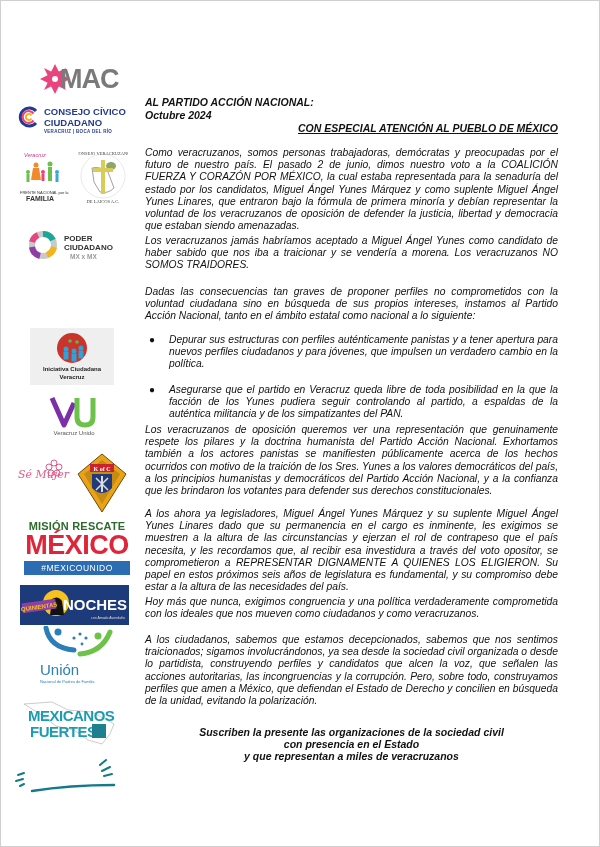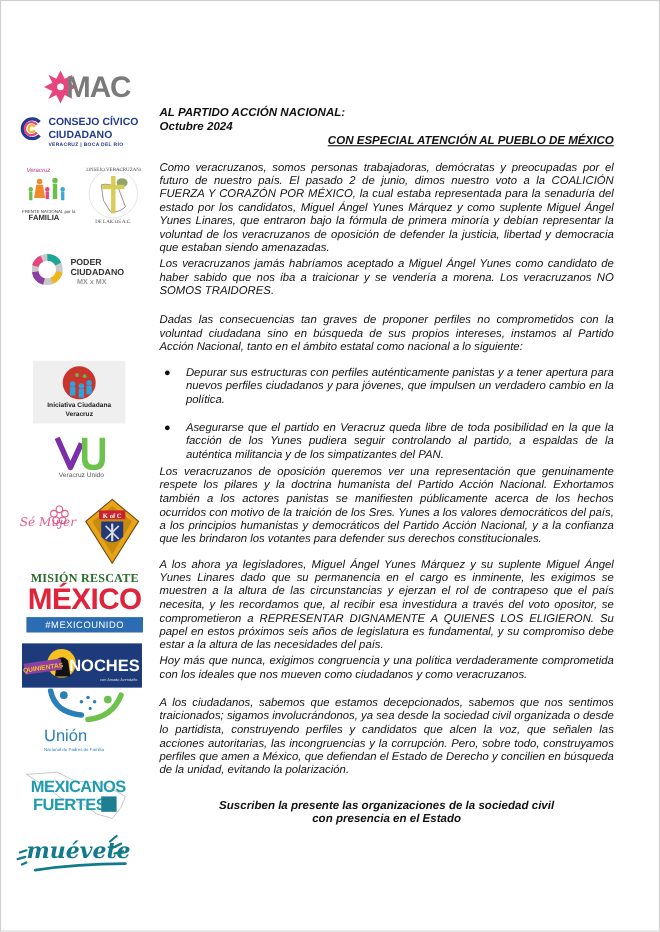--- a/index.html
+++ b/index.html
@@ -52,21 +52,21 @@
   .vu { left:44px; top:395px; width:60px; height:46px; }
   .vu .t { position:absolute; left:0; top:0; width:60px; text-align:center; font-size:6px; color:#555; top:35px; }
 
   
   .semujer { left:16px; top:458px; width:50px; height:30px; }
   .semujer .t { position:absolute; left:2px; top:10px; font-family:"DejaVu Serif", serif; font-style:italic; font-size:11px; color:#e05a8a; white-space:nowrap; }
   .kofc { left:76px; top:452px; width:52px; height:62px; }
 
   
   .mrm { left:24px; top:520px; width:106px; height:58px; }
-  .mrm .t1 { position:absolute; left:0; top:0; width:106px; text-align:center; font-size:11px; font-weight:bold; color:#2c6b2c; white-space:nowrap; letter-spacing:0.2px;font-family:Liberation Serif, serif; }
+  .mrm .t1 { position:absolute; left:0; top:0; width:106px; text-align:center; font-size:11px; font-weight:bold; color:#2c6b2c; white-space:nowrap; letter-spacing:0.2px; }
   .mrm .t2 { position:absolute; left:0; top:11px; width:106px; text-align:center; font-size:27px; font-weight:bold; color:#e0243a; white-space:nowrap; letter-spacing:-0.5px; line-height:28px; }
   .mrm .band { position:absolute; left:0; top:41px; width:106px; height:14px; background:#2b6cb3; }
   .mrm .band span { display:block; text-align:center; color:#fff; font-size:8.5px; line-height:14px; letter-spacing:0.5px; }
 
   
   .qn { left:20px; top:585px; width:109px; height:40px; background:#1d3a7a; }
 
   
   .unpf { left:40px; top:626px; width:86px; height:62px; }
   .unpf .t1 { position:absolute; left:0; top:35px; font-size:15px; color:#2a7fb8; }
@@ -277,21 +277,20 @@
     <span class="t2">FUERTES</span>
     <span class="box"></span>
   </div>
 
   <div class="logo muev">
     <svg width="110" height="45" viewBox="0 0 110 45" style="position:absolute;left:0;top:0">
       <path d="M8,20 L14,18 M6,26 L13,24 M10,31 L14,29" stroke="#127a8a" stroke-width="2" stroke-linecap="round"></path>
       <path d="M90,10 L96,5 M92,16 L100,12 M94,21 L102,19" stroke="#127a8a" stroke-width="2" stroke-linecap="round"></path>
       <path d="M22,36 Q60,30 104,30" fill="none" stroke="#127a8a" stroke-width="2.5" stroke-linecap="round"></path>
     </svg>
-    <span class="t">muévete</span>
   </div>
 </div>
 
 <div class="doc">
   <div class="date">Octubre 2024</div>
   <div class="addressee">AL PARTIDO ACCIÓN NACIONAL:</div>
   <div class="attention">CON ESPECIAL ATENCIÓN AL PUEBLO DE MÉXICO</div>
 
   <p class="p p1">Como veracruzanos, somos personas trabajadoras, demócratas y preocupadas por el futuro de nuestro país. El pasado 2 de junio, dimos nuestro voto a la COALICIÓN FUERZA Y CORAZÓN POR MÉXICO, la cual estaba representada para la senaduría del estado por los candidatos, Miguel Ángel Yunes Márquez y como suplente Miguel Ángel Yunes Linares, que entraron  bajo la fórmula de primera minoría y debían representar  la voluntad de los veracruzanos  de oposición de defender la justicia, libertad y democracia que estaban siendo amenazadas.</p>
   <p class="p p2">Los veracruzanos jamás habríamos aceptado a Miguel Ángel Yunes como candidato de haber sabido que nos iba a traicionar y se vendería a morena. Los veracruzanos NO SOMOS TRAIDORES.</p>
@@ -309,14 +308,15 @@
   </ul>
 
   <p class="p p4">Los veracruzanos de oposición queremos ver una representación que genuinamente respete los pilares y la doctrina humanista del Partido Acción Nacional. Exhortamos también a los actores panistas se manifiesten públicamente acerca de los hechos ocurridos con motivo de la traición de los Sres. Yunes a los valores democráticos del país, a los principios humanistas y democráticos del Partido Acción Nacional, y a la confianza que les brindaron los votantes para defender sus derechos constitucionales.</p>
   <p class="p p5">A los ahora ya legisladores, Miguel Ángel Yunes Márquez y su suplente Miguel Ángel Yunes Linares dado que su permanencia en el cargo es inminente, les exigimos se muestren a la altura de las circunstancias y ejerzan el rol de contrapeso que el país necesita, y les recordamos que, al recibir esa investidura a través del voto opositor, se comprometieron a REPRESENTAR DIGNAMENTE A QUIENES LOS ELIGIERON. Su papel en estos próximos seis años de legislatura es fundamental, y su compromiso debe estar a la altura de las necesidades del país.</p>
   <p class="p p6">Hoy más que nunca, exigimos congruencia y una política verdaderamente comprometida con los ideales que nos mueven como ciudadanos y como veracruzanos.</p>
   <p class="p p7">A los ciudadanos, sabemos que estamos decepcionados, sabemos que nos sentimos traicionados; sigamos involucrándonos, ya sea desde la sociedad civil organizada o desde lo partidista, construyendo perfiles y candidatos que alcen la voz, que señalen las acciones autoritarias, las incongruencias y la corrupción. Pero, sobre todo, construyamos perfiles que amen a México, que defiendan el Estado de Derecho y concilien en búsqueda de la unidad, evitando la polarización.</p>
 
   <div class="closing">
     <div>Suscriben la presente las organizaciones de la sociedad civil</div>
     <div>con presencia en el Estado</div>
+    <div>y que representan a miles de veracruzanos</div>
   </div>
 </div>
 
 </body></html>

